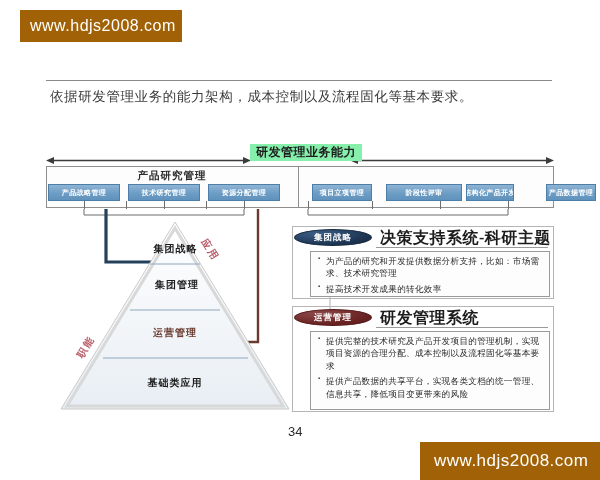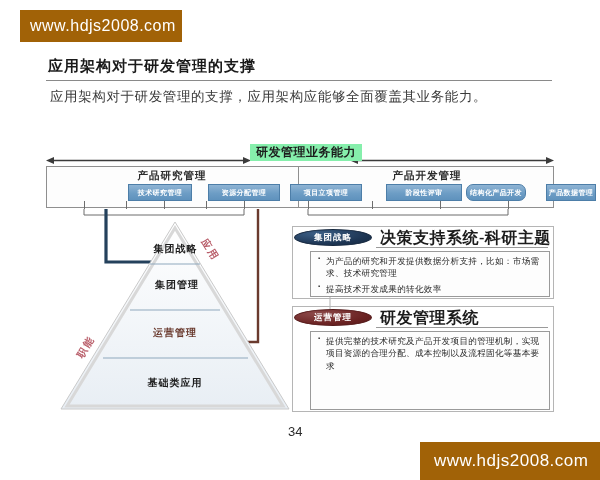--- a/index.html
+++ b/index.html
@@ -144,50 +144,49 @@
   }
 </style>
 </head>
 <body>
 
 <div class="slide">
 
   <div class="wm wm-top">www.hdjs2008.com</div>
   <div class="wm wm-bot">www.hdjs2008.com</div>
 
-  <div class="title">应用架构对于研发管理的支撑</div>
   <div class="title-rule"></div>
-  <div class="subtitle">应用架构对于研发管理的支撑，应用架构应能够全面覆盖其业务能力。</div>
+  <div class="subtitle">依据研发管理业务的能力架构，成本控制以及流程固化等基本要求。</div>
 
   <div class="band-arrow band-arrow-l">
     <svg width="205" height="9" viewBox="0 0 205 9">
       <line x1="6" y1="4.5" x2="199" y2="4.5" stroke="#3b3b3b" stroke-width="1.3"></line>
       <polygon points="0,4.5 8,1 8,8" fill="#3b3b3b"></polygon>
       <polygon points="205,4.5 197,1 197,8" fill="#3b3b3b"></polygon>
     </svg>
   </div>
   <div class="band-arrow band-arrow-r">
     <svg width="204" height="9" viewBox="0 0 204 9">
       <line x1="6" y1="4.5" x2="198" y2="4.5" stroke="#3b3b3b" stroke-width="1.3"></line>
       <polygon points="0,4.5 8,1 8,8" fill="#3b3b3b"></polygon>
       <polygon points="204,4.5 196,1 196,8" fill="#3b3b3b"></polygon>
     </svg>
   </div>
   <div class="band-title">研发管理业务能力</div>
 
   <div class="band-box"></div>
   <div class="band-split"></div>
   <div class="band-lbl band-lbl-l">产品研究管理</div>
-  <div class="band-lbl band-lbl-r">产品开发管理</div>
-
-  <div class="cap" style="left:128px;width:64px;">技术研究管理</div>
+
+  <div class="cap" style="left:48px;width:72px;">产品战略管理</div>
+  <div class="cap" style="left:128px;width:72px;">技术研究管理</div>
   <div class="cap" style="left:208px;width:72px;">资源分配管理</div>
-  <div class="cap" style="left:290px;width:72px;">项目立项管理</div>
+  <div class="cap" style="left:312px;width:60px;">项目立项管理</div>
   <div class="cap" style="left:386px;width:76px;">阶段性评审</div>
-  <div class="cap" style="left:466px;width:60px;border-radius:7px;">结构化产品开发</div>
+  <div class="cap" style="left:466px;width:48px;">结构化产品开发</div>
   <div class="cap" style="left:546px;width:50px;">产品数据管理</div>
 
   <div class="tick" style="left:84px;"></div>
   <div class="tick" style="left:126px;"></div>
   <div class="tick" style="left:164px;"></div>
   <div class="tick" style="left:206px;"></div>
   <div class="tick" style="left:244px;"></div>
   <div class="tick" style="left:308px;"></div>
   <div class="tick" style="left:372px;"></div>
   <div class="tick" style="left:440px;"></div>
@@ -243,18 +242,19 @@
   </div>
 
   <div class="outer-frame" style="left:292px;top:306px;width:262px;height:106px;"></div>
   <div class="panel" style="left:294px;top:309px;">
     <div class="pill pill-maroon">运营管理</div>
     <div class="panel-head">研发管理系统</div>
     <div class="panel-head-rule" style="top:18px;width:172px;"></div>
     <div class="panel-box" style="left:16px;top:22px;width:240px;height:79px;"></div>
     <div class="bullets" style="left:24px;top:26px;width:226px;">
       <div>提供完整的技术研究及产品开发项目的管理机制，实现项目资源的合理分配、成本控制以及流程固化等基本要求</div>
+      <div>提供产品数据的共享平台，实现各类文档的统一管理、信息共享，降低项目变更带来的风险</div>
     </div>
   </div>
 
   <div class="pageno">34</div>
 
 </div>
 
 </body></html>

